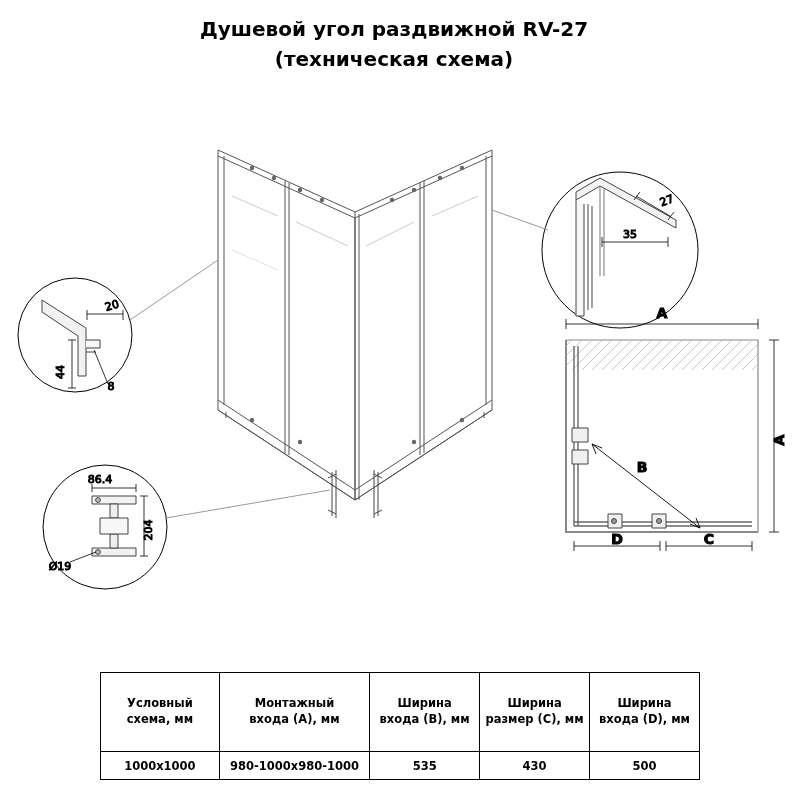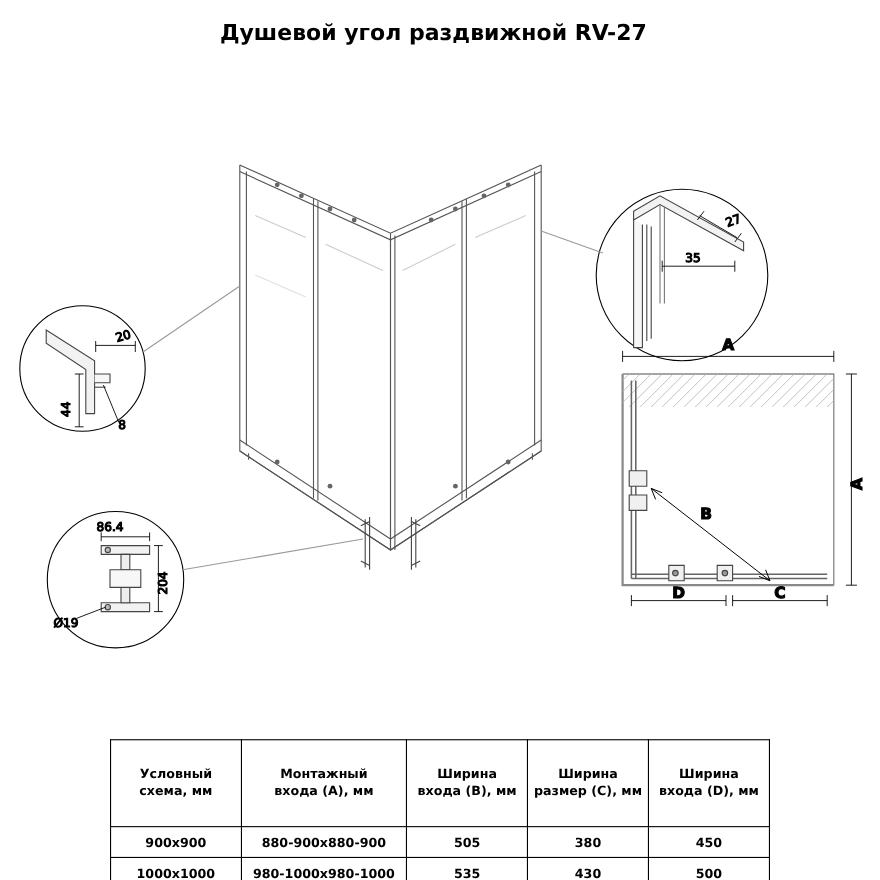--- a/index.html
+++ b/index.html
@@ -72,20 +72,21 @@
   svg text {
     font-family: "DejaVu Sans", "Liberation Sans", sans-serif;
     fill: #000000;
   }
 </style>
 </head>
 <body>
 
 <div id="title">
   <span class="line">Душевой угол раздвижной RV-27</span>
+  <span class="line">(техническая схема)</span>
 </div>
 
 <div id="diagram">
   <svg width="800" height="560" viewBox="0 0 800 560">
     <g fill="none" stroke="#000000" stroke-width="1">
 
       <g stroke="#555555" stroke-width="1">
 
         <path d="M218,50 L355,112 L492,50"></path>
         <path d="M218,56 L355,118 L492,56"></path>
@@ -354,27 +355,20 @@
           <span>размер (С), мм</span>
         </th>
         <th class="col5">
           <span>Ширина</span><br>
           <span>входа (D), мм</span>
         </th>
       </tr>
     </thead>
     <tbody>
       <tr>
-        <td>900x900</td>
-        <td>880-900x880-900</td>
-        <td>505</td>
-        <td>380</td>
-        <td>450</td>
-      </tr>
-      <tr>
         <td>1000x1000</td>
         <td>980-1000x980-1000</td>
         <td>535</td>
         <td>430</td>
         <td>500</td>
       </tr>
     </tbody>
   </table>
 </div>
 

